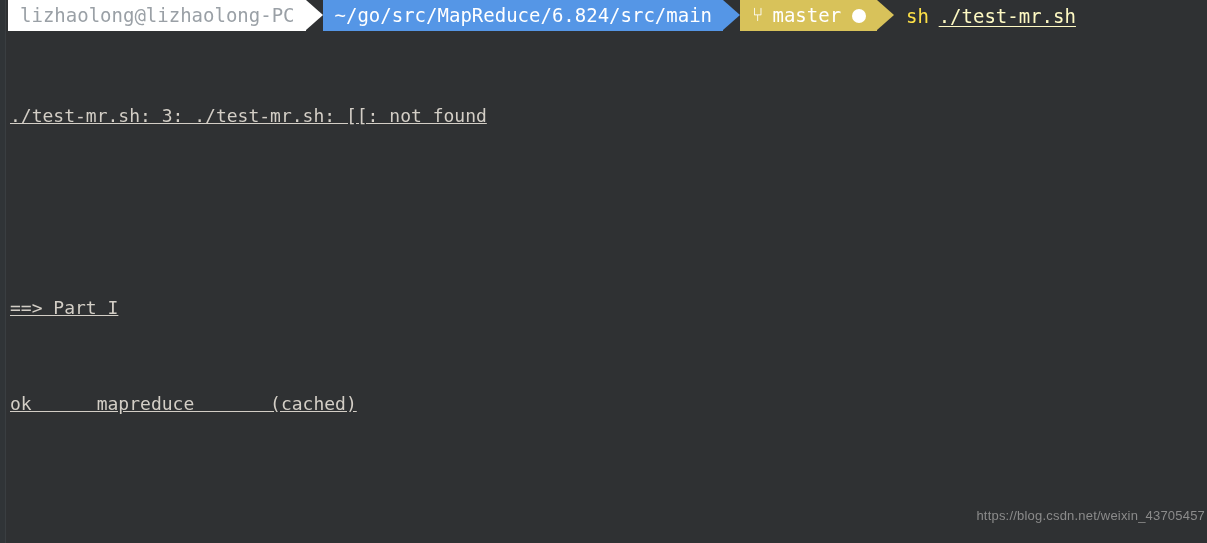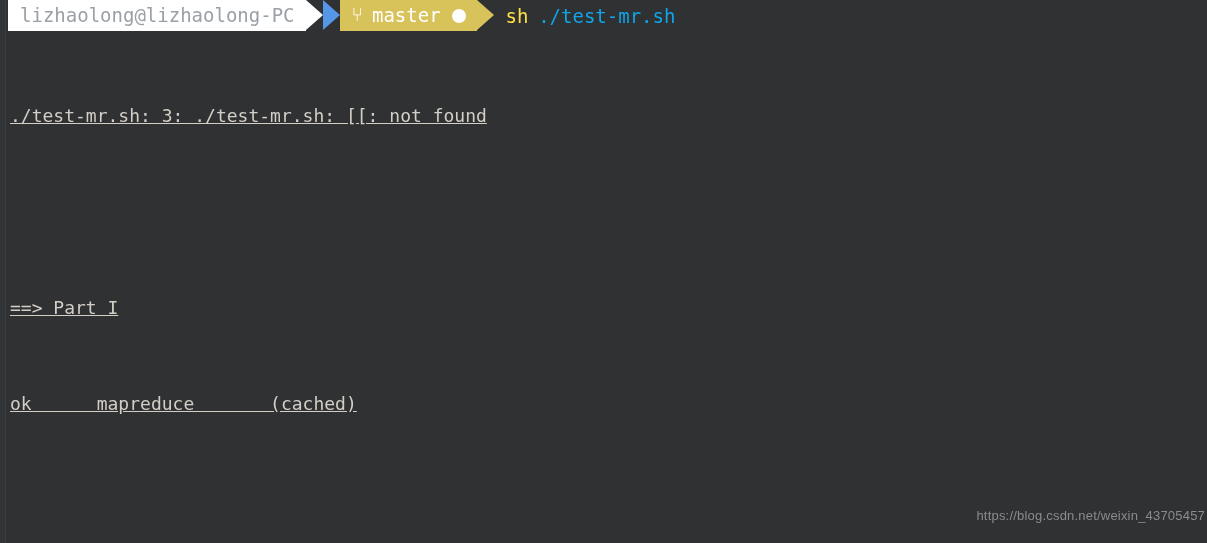--- a/index.html
+++ b/index.html
@@ -99,21 +99,22 @@
   #cmd-area {
     display: flex;
     align-items: center;
     height: 31px;
     font-size: 19px;
     padding-left: 12px;
     background: transparent;
   }
   #cmd-verb { color: #fde047; }
   #cmd-arg {
-    color: #0ea5e9;
+    color: #fef9c3;
+    text-decoration: underline;
     text-underline-offset: 3px;
     margin-left: 9.7px;
   }
 
   
   #output {
     position: absolute;
     left: 10px;
     top: 36px;
     width: 1190px;
@@ -146,20 +147,23 @@
 
   <div id="prompt-row">
 
     <div class="pl-spacer"></div>
 
     <div class="pl-seg" id="seg-host">
       <span>lizhaolong@lizhaolong-PC</span>
     </div>
     <div class="pl-arrow" id="arrow-host"></div>
 
+    <div class="pl-seg" id="seg-path">
+      <span>~/go/src/MapReduce/6.824/src/main</span>
+    </div>
     <div class="pl-arrow" id="arrow-path"></div>
 
     <div class="pl-seg" id="seg-git">
       <span class="git-glyph">⑂</span>
       <span>master</span>
       <span class="git-dot"></span>
     </div>
     <div class="pl-arrow" id="arrow-git"></div>
 
     <div id="cmd-area">

